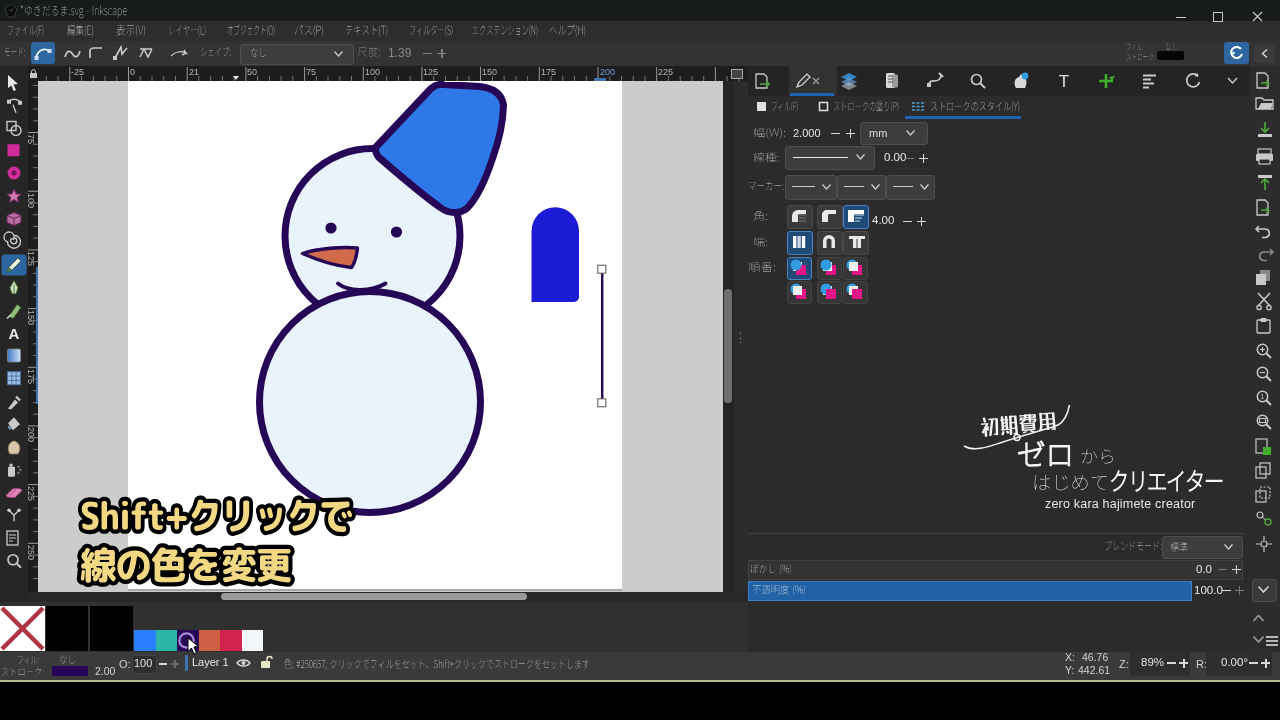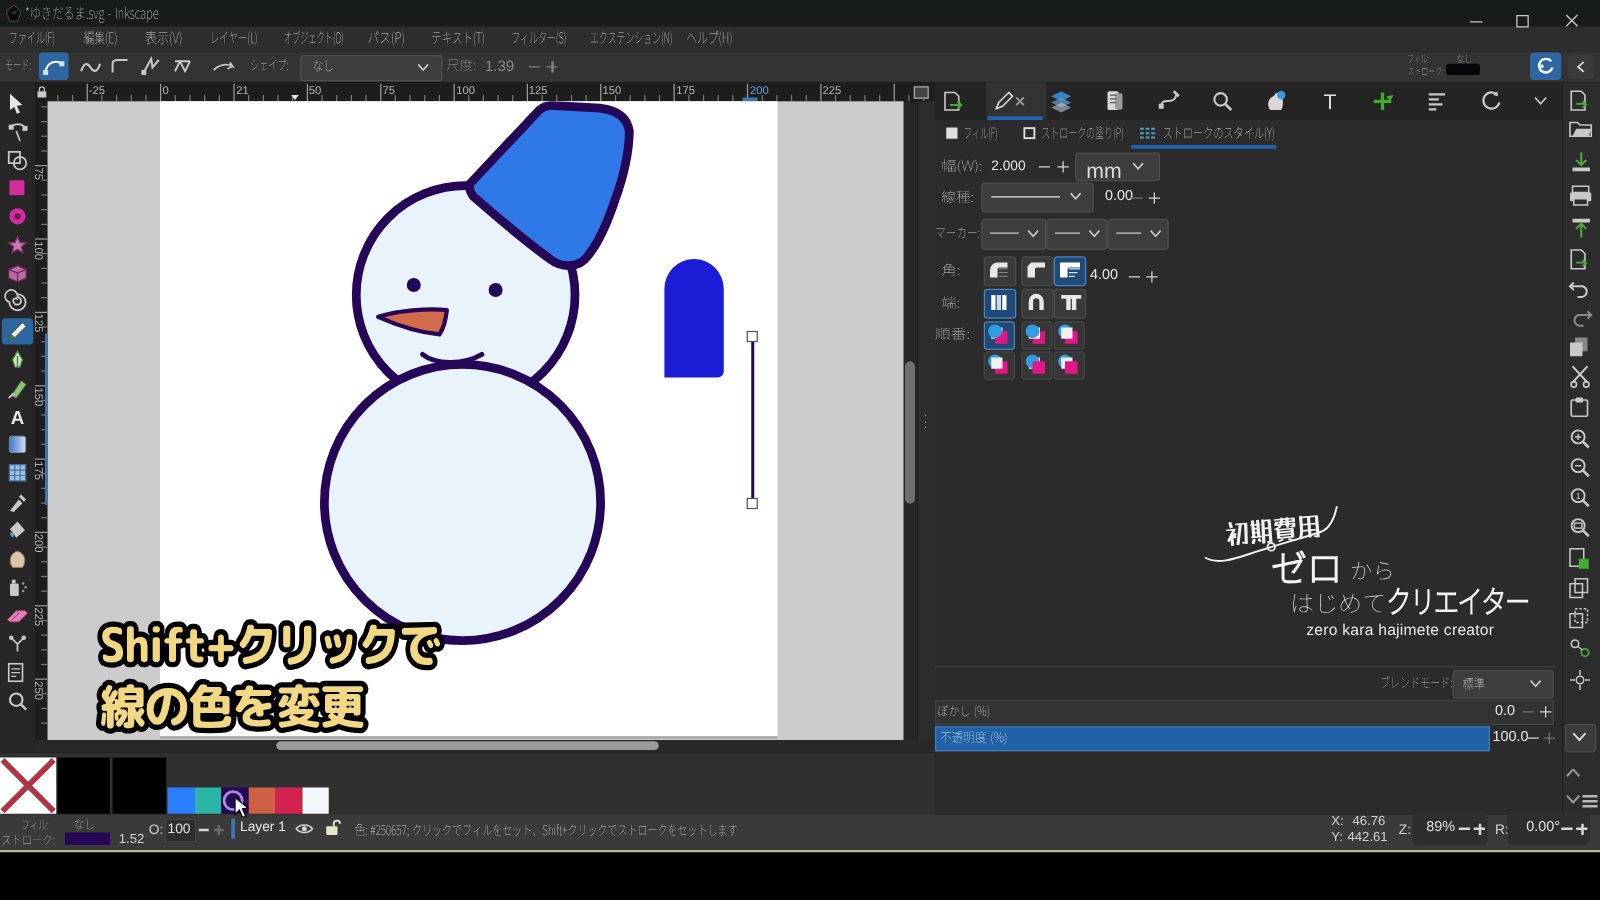--- a/index.html
+++ b/index.html
@@ -486,21 +486,21 @@
     <svg class="abs" style="left:0;top:0;overflow:visible" width="10" height="10">
       <g>
         <path transform="translate(753,136.5) scale(1.1232,1)" d="M2.4 -9.1H2.7V0.8H2.4ZM0.9 -7H4.1V-6.7H1.2V-1.5H0.9ZM3.9 -7H4.2V-2Q4.2 -1.8 4.2 -1.8Q4.1 -1.7 4 -1.6Q3.9 -1.6 3.7 -1.6Q3.5 -1.6 3.2 -1.6Q3.2 -1.6 3.2 -1.7Q3.1 -1.8 3.1 -1.9Q3.3 -1.9 3.5 -1.9Q3.7 -1.9 3.8 -1.9Q3.9 -1.9 3.9 -2ZM4.7 -8.5H10.4V-8.2H4.7ZM5.6 -6.8V-5.1H9.4V-6.8ZM5.3 -7.1H9.7V-4.8H5.3ZM5 -1.8H10.1V-1.5H5ZM5 0.1H10.1V0.4H5ZM4.8 -3.6H10.2V0.7H9.9V-3.3H5.1V0.8H4.8ZM7.2 -3.4H7.6V0.3H7.2Z M13.7 2.1Q12.9 0.9 12.5 -0.4Q12.1 -1.8 12.1 -3.4Q12.1 -5 12.5 -6.3Q12.9 -7.6 13.7 -8.8L13.9 -8.7Q13.2 -7.5 12.8 -6.2Q12.5 -4.8 12.5 -3.4Q12.5 -1.9 12.8 -0.6Q13.2 0.8 13.9 2Z M16.5 0 14.7 -8H15.1L16.1 -3.2Q16.3 -2.5 16.4 -1.9Q16.6 -1.2 16.7 -0.5H16.8Q16.9 -1.2 17.1 -1.9Q17.2 -2.5 17.4 -3.2L18.7 -8H19.2L20.4 -3.2Q20.6 -2.5 20.8 -1.9Q20.9 -1.2 21.1 -0.5H21.2Q21.3 -1.2 21.4 -1.9Q21.6 -2.5 21.7 -3.2L22.8 -8H23.2L21.3 0H20.9L19.4 -5.7Q19.3 -6.2 19.2 -6.6Q19.1 -7 18.9 -7.5H18.9Q18.8 -7 18.7 -6.6Q18.5 -6.2 18.4 -5.7L16.9 0Z M24.2 2.1 23.9 2Q24.6 0.8 25 -0.6Q25.4 -1.9 25.4 -3.4Q25.4 -4.8 25 -6.2Q24.6 -7.5 23.9 -8.7L24.2 -8.8Q24.9 -7.6 25.3 -6.3Q25.8 -5 25.8 -3.4Q25.8 -1.8 25.3 -0.4Q24.9 0.9 24.2 2.1Z M28.1 -4.6Q27.9 -4.6 27.8 -4.7Q27.7 -4.8 27.7 -5Q27.7 -5.3 27.8 -5.4Q27.9 -5.5 28.1 -5.5Q28.3 -5.5 28.4 -5.4Q28.6 -5.3 28.6 -5Q28.6 -4.8 28.4 -4.7Q28.3 -4.6 28.1 -4.6ZM28.1 0.1Q27.9 0.1 27.8 0Q27.7 -0.1 27.7 -0.3Q27.7 -0.6 27.8 -0.7Q27.9 -0.8 28.1 -0.8Q28.3 -0.8 28.4 -0.7Q28.6 -0.6 28.6 -0.3Q28.6 -0.1 28.4 0Q28.3 0.1 28.1 0.1Z" fill="#cfcfcf"></path>
       </g>
     </svg>
     <div class="lat" style="left:793px;top:127px;font-size:11px;color:#e8e8e8">2.000</div>
     <div class="abs" style="left:831px;top:132.5px;width:9px;height:1.6px;background:#d8d8d8"></div>
     <div class="abs" style="left:846px;top:132.5px;width:9px;height:1.6px;background:#d8d8d8"></div>
     <div class="abs" style="left:849.7px;top:128.8px;width:1.6px;height:9px;background:#d8d8d8"></div>
     <div class="abs" style="left:860px;top:122px;width:66px;height:21px;background:#3d3d3d;border:1px solid #4e4e4e;border-radius:3px"></div>
-    <div class="lat" style="left:869px;top:127px;font-size:17px;color:#dddddd">mm</div>
+    <div class="lat" style="left:869px;top:127px;font-size:11px;color:#dddddd">mm</div>
     <svg class="abs" style="left:906px;top:130px" width="9" height="6">
       <path d="M0.5 0.5 L4.5 5 L8.5 0.5" fill="none" stroke="#ccc" stroke-width="1.3"></path>
     </svg>
     <svg class="abs" style="left:0;top:0;overflow:visible" width="10" height="10">
       <g>
         <path transform="translate(753,161.5) scale(1.0595,1)" d="M10 -3.6 10.3 -3.4Q9.9 -3 9.3 -2.6Q8.8 -2.1 8.3 -1.8L8.1 -2Q8.4 -2.2 8.8 -2.5Q9.1 -2.8 9.5 -3.1Q9.8 -3.4 10 -3.6ZM7.3 -9.1 7.6 -9Q7.4 -8.7 7.3 -8.3Q7.1 -8 6.9 -7.7L6.7 -7.8Q6.8 -8.1 7 -8.5Q7.2 -8.9 7.3 -9.1ZM5.2 -6V-4.6H9.7V-6ZM5.2 -7.6V-6.3H9.7V-7.6ZM4.9 -8H10V-4.3H4.9ZM7.2 -4.6H7.5V0.3Q7.5 0.5 7.4 0.6Q7.4 0.6 7.2 0.7Q7.1 0.7 6.8 0.8Q6.4 0.8 5.9 0.8Q5.9 0.7 5.9 0.6Q5.8 0.5 5.8 0.4Q6.2 0.5 6.6 0.5Q6.9 0.5 7 0.4Q7.1 0.4 7.2 0.4Q7.2 0.4 7.2 0.3ZM4.3 -3.1H6.4V-2.8H4.3ZM6.3 -3.1H6.3L6.4 -3.2L6.6 -3.1Q6.3 -1.8 5.7 -1Q5 -0.1 4.2 0.3Q4.2 0.3 4.1 0.2Q4.1 0.2 4.1 0.1Q4 0.1 4 0.1Q4.8 -0.4 5.4 -1.1Q6 -1.9 6.3 -3.1ZM7.4 -4.5Q7.5 -3.9 7.8 -3.2Q8 -2.6 8.4 -2Q8.7 -1.3 9.3 -0.8Q9.8 -0.3 10.6 0Q10.6 0.1 10.6 0.1Q10.5 0.2 10.5 0.2Q10.4 0.3 10.4 0.3Q9.6 -0.1 9.1 -0.6Q8.5 -1.1 8.1 -1.7Q7.8 -2.3 7.6 -3Q7.3 -3.6 7.2 -4.1ZM2.3 -9.1 2.7 -9Q2.5 -8.6 2.2 -8.2Q2 -7.7 1.8 -7.3Q1.5 -6.9 1.3 -6.6L1.1 -6.7Q1.3 -7.1 1.5 -7.5Q1.7 -7.9 2 -8.3Q2.2 -8.8 2.3 -9.1ZM3.6 -7.9 3.9 -7.8Q3.5 -7.2 3.1 -6.5Q2.6 -5.8 2.2 -5.1Q1.7 -4.5 1.3 -4L1 -4.2Q1.4 -4.5 1.7 -5Q2 -5.5 2.4 -6Q2.7 -6.5 3 -7Q3.3 -7.5 3.6 -7.9ZM0.5 -7.1 0.8 -7.3Q1.1 -7 1.4 -6.7Q1.7 -6.4 1.9 -6.1Q2.2 -5.7 2.4 -5.5L2.1 -5.3Q2 -5.5 1.7 -5.9Q1.5 -6.2 1.2 -6.5Q0.8 -6.8 0.5 -7.1ZM3.1 -5.5 3.4 -5.6Q3.6 -5.3 3.8 -4.9Q4.1 -4.5 4.2 -4.1Q4.4 -3.7 4.5 -3.4L4.2 -3.3Q4.1 -3.6 3.9 -4Q3.8 -4.4 3.5 -4.8Q3.3 -5.2 3.1 -5.5ZM0.4 -4.2Q1.1 -4.3 2 -4.3Q3 -4.3 4 -4.4L4 -4.1Q3 -4 2.1 -4Q1.2 -3.9 0.4 -3.9ZM3.4 -3 3.7 -3Q3.9 -2.6 4.1 -2Q4.2 -1.4 4.3 -1L4 -0.9Q3.9 -1.3 3.8 -1.9Q3.6 -2.5 3.4 -3ZM1.2 -3 1.6 -3Q1.4 -2.2 1.2 -1.5Q1 -0.7 0.7 -0.2Q0.7 -0.2 0.7 -0.2Q0.6 -0.3 0.5 -0.3Q0.5 -0.3 0.4 -0.4Q0.7 -0.9 0.9 -1.6Q1.1 -2.3 1.2 -3ZM2.4 -4.2H2.7V0.8H2.4Z M18.3 -8.4H18.6V0.4H18.3ZM15.3 -7.2H21.3V-6.9H15.3ZM15 0.2H21.5V0.5H15ZM15.7 -1.4H21.2V-1.1H15.7ZM21.1 -9 21.3 -8.7Q20.8 -8.6 20.1 -8.5Q19.5 -8.3 18.7 -8.3Q17.9 -8.2 17.1 -8.1Q16.4 -8.1 15.7 -8.1Q15.6 -8.1 15.6 -8.2Q15.6 -8.3 15.6 -8.3Q16.3 -8.4 17 -8.4Q17.8 -8.5 18.6 -8.6Q19.3 -8.6 20 -8.7Q20.6 -8.8 21.1 -9ZM16.2 -4V-2.8H20.8V-4ZM16.2 -5.5V-4.3H20.8V-5.5ZM15.8 -5.8H21.1V-2.5H15.8ZM13.6 -8.3H14V0.7H13.6ZM11.6 -6H15.6V-5.7H11.6ZM13.7 -5.9 13.9 -5.8Q13.7 -5.3 13.5 -4.6Q13.2 -4 12.9 -3.4Q12.6 -2.8 12.3 -2.3Q12 -1.8 11.6 -1.5Q11.6 -1.5 11.5 -1.6Q11.5 -1.7 11.4 -1.7Q11.7 -2 12 -2.5Q12.4 -3 12.7 -3.6Q13 -4.2 13.2 -4.8Q13.5 -5.4 13.7 -5.9ZM15.2 -8.9 15.5 -8.7Q15 -8.5 14.4 -8.3Q13.8 -8.2 13.1 -8Q12.4 -7.9 11.7 -7.8Q11.7 -7.8 11.7 -7.9Q11.7 -8 11.6 -8.1Q12.3 -8.2 12.9 -8.3Q13.6 -8.4 14.2 -8.6Q14.8 -8.8 15.2 -8.9ZM13.9 -4.7Q14 -4.6 14.3 -4.4Q14.5 -4.2 14.8 -3.9Q15 -3.7 15.2 -3.4Q15.5 -3.2 15.6 -3.1L15.3 -2.8Q15.2 -2.9 15 -3.2Q14.8 -3.4 14.6 -3.7Q14.3 -4 14.1 -4.2Q13.9 -4.5 13.7 -4.6Z M23.3 -4.6Q23.1 -4.6 23 -4.7Q22.8 -4.8 22.8 -5Q22.8 -5.3 23 -5.4Q23.1 -5.5 23.3 -5.5Q23.4 -5.5 23.6 -5.4Q23.7 -5.3 23.7 -5Q23.7 -4.8 23.6 -4.7Q23.4 -4.6 23.3 -4.6ZM23.3 0.1Q23.1 0.1 23 0Q22.8 -0.1 22.8 -0.3Q22.8 -0.6 23 -0.7Q23.1 -0.8 23.3 -0.8Q23.4 -0.8 23.6 -0.7Q23.7 -0.6 23.7 -0.3Q23.7 -0.1 23.6 0Q23.4 0.1 23.3 0.1Z" fill="#cfcfcf"></path>
       </g>
     </svg>
     <div class="abs" style="left:785px;top:146px;width:88px;height:22px;background:#3d3d3d;border:1px solid #4e4e4e;border-radius:3px"></div>
     <div class="abs" style="left:793px;top:156.5px;width:55px;height:1.5px;background:#e8e8e8"></div>
@@ -806,21 +806,21 @@
       <g>
         <path transform="translate(59,663) scale(0.8500,1)" d="M1.1 -6.1Q1.3 -6 1.6 -6Q1.9 -6 2.2 -6Q2.7 -6 3.2 -6Q3.8 -6.1 4.4 -6.2Q5 -6.3 5.7 -6.5L5.7 -6.2Q5.1 -6 4.5 -5.9Q4 -5.8 3.4 -5.8Q2.8 -5.7 2.2 -5.7Q2 -5.7 1.7 -5.7Q1.4 -5.7 1.1 -5.7ZM4.3 -7.8Q4.2 -7.6 4.2 -7.3Q4.1 -6.9 4 -6.5Q3.9 -6.2 3.8 -5.9Q3.6 -5.2 3.2 -4.4Q2.8 -3.6 2.4 -2.9Q2 -2.1 1.6 -1.6L1.2 -1.8Q1.6 -2.2 1.9 -2.7Q2.2 -3.2 2.5 -3.7Q2.8 -4.3 3.1 -4.8Q3.3 -5.4 3.5 -5.9Q3.6 -6.3 3.8 -6.8Q3.9 -7.4 3.9 -7.9ZM6.7 -4.8Q6.7 -4.5 6.7 -4.3Q6.7 -4.1 6.7 -3.9Q6.7 -3.6 6.7 -3.2Q6.7 -2.8 6.7 -2.4Q6.7 -2 6.8 -1.6Q6.8 -1.2 6.8 -0.9Q6.8 -0.5 6.6 -0.3Q6.4 0 6.1 0.2Q5.7 0.4 5.2 0.4Q4.7 0.4 4.3 0.2Q3.9 0.1 3.7 -0.1Q3.4 -0.4 3.4 -0.8Q3.4 -1.3 3.7 -1.6Q4 -1.9 4.4 -2Q4.8 -2.1 5.2 -2.1Q6 -2.1 6.7 -1.9Q7.4 -1.7 7.9 -1.3Q8.4 -1 8.8 -0.7L8.6 -0.4Q8.3 -0.7 8 -0.9Q7.6 -1.2 7.2 -1.4Q6.7 -1.6 6.3 -1.7Q5.8 -1.9 5.2 -1.9Q4.6 -1.9 4.1 -1.6Q3.7 -1.3 3.7 -0.9Q3.7 -0.4 4.1 -0.2Q4.4 0.1 5.2 0.1Q5.7 0.1 6 -0.1Q6.2 -0.2 6.4 -0.5Q6.5 -0.7 6.5 -1Q6.5 -1.3 6.5 -1.8Q6.5 -2.2 6.4 -2.8Q6.4 -3.3 6.4 -3.8Q6.4 -4.3 6.4 -4.8ZM9 -4.8Q8.7 -5 8.3 -5.2Q7.9 -5.5 7.5 -5.7Q7.1 -5.9 6.8 -6.1L7 -6.3Q7.2 -6.2 7.5 -6Q7.9 -5.9 8.2 -5.7Q8.5 -5.5 8.7 -5.3Q9 -5.2 9.2 -5Z M13.1 -7.7Q13.1 -7.5 13.1 -7.3Q13 -7.2 13 -7Q13 -6.5 13 -5.9Q13 -5.2 13 -4.5Q12.9 -3.7 12.9 -3Q12.9 -2.2 12.9 -1.6Q12.9 -1 13.2 -0.6Q13.4 -0.2 13.8 -0.1Q14.2 0.1 14.8 0.1Q15.6 0.1 16.1 -0.1Q16.7 -0.3 17.2 -0.6Q17.6 -0.9 18 -1.3Q18.3 -1.6 18.6 -2L18.8 -1.8Q18.5 -1.4 18.1 -1Q17.8 -0.7 17.3 -0.3Q16.8 -0 16.2 0.2Q15.6 0.4 14.8 0.4Q14.2 0.4 13.7 0.2Q13.2 -0 12.9 -0.5Q12.6 -0.9 12.6 -1.7Q12.6 -2.2 12.6 -2.7Q12.6 -3.3 12.6 -3.9Q12.7 -4.5 12.7 -5Q12.7 -5.6 12.7 -6.1Q12.7 -6.6 12.7 -7Q12.7 -7.2 12.7 -7.3Q12.7 -7.5 12.7 -7.7Z" fill="#d2d2d2"></path>
       </g>
     </svg>
     <svg class="abs" style="left:0;top:0;overflow:visible" width="10" height="10">
       <g>
         <path transform="translate(1,675.5) scale(0.8220,1)" d="M7.7 -6.6Q7.6 -6.6 7.6 -6.5Q7.5 -6.4 7.5 -6.4Q7.3 -5.8 7 -5.2Q6.7 -4.6 6.3 -4Q6 -3.5 5.5 -3Q5 -2.4 4.4 -1.9Q3.7 -1.3 3 -0.8Q2.3 -0.3 1.5 0L1.2 -0.2Q2 -0.6 2.8 -1Q3.5 -1.5 4.2 -2.1Q4.8 -2.7 5.4 -3.3Q5.7 -3.7 6.1 -4.3Q6.5 -4.8 6.8 -5.4Q7.1 -6 7.2 -6.4Q7.1 -6.4 6.8 -6.4Q6.5 -6.4 6 -6.4Q5.5 -6.4 5 -6.4Q4.5 -6.4 4 -6.4Q3.5 -6.4 3.2 -6.4Q2.9 -6.4 2.8 -6.4Q2.7 -6.4 2.5 -6.4Q2.3 -6.4 2.1 -6.4Q2 -6.4 2 -6.4V-6.8Q2 -6.8 2.1 -6.8Q2.3 -6.8 2.5 -6.7Q2.6 -6.7 2.8 -6.7Q2.9 -6.7 3.2 -6.7Q3.5 -6.7 3.9 -6.7Q4.4 -6.7 4.9 -6.7Q5.4 -6.7 5.8 -6.7Q6.3 -6.7 6.6 -6.7Q6.9 -6.7 7 -6.7Q7.2 -6.7 7.3 -6.7Q7.4 -6.8 7.5 -6.8ZM5.7 -3.3Q6.1 -2.9 6.5 -2.5Q7 -2.1 7.4 -1.7Q7.8 -1.2 8.1 -0.8Q8.5 -0.5 8.8 -0.1L8.5 0.1Q8.2 -0.3 7.7 -0.9Q7.2 -1.5 6.6 -2Q6 -2.6 5.5 -3.1Z M13.6 -0.8Q13.6 -0.9 13.6 -1.3Q13.6 -1.7 13.6 -2.3Q13.6 -2.9 13.6 -3.6Q13.6 -4.2 13.6 -4.9Q13.6 -5.5 13.6 -6Q13.6 -6.5 13.6 -6.7Q13.6 -6.9 13.6 -7.1Q13.6 -7.4 13.6 -7.6H13.9Q13.9 -7.4 13.9 -7.1Q13.9 -6.8 13.9 -6.7Q13.9 -6.2 13.9 -5.6Q13.9 -5 13.9 -4.3Q13.9 -3.7 13.9 -3.1Q13.9 -2.5 13.9 -2Q13.9 -1.5 13.9 -1.2Q13.9 -0.9 13.9 -0.8Q13.9 -0.6 13.9 -0.5Q13.9 -0.3 13.9 -0.1Q13.9 0 13.9 0.2H13.6Q13.6 -0 13.6 -0.3Q13.6 -0.6 13.6 -0.8ZM13.8 -4.9Q14.3 -4.8 14.9 -4.6Q15.5 -4.4 16.1 -4.1Q16.7 -3.9 17.2 -3.6Q17.8 -3.4 18.3 -3.2L18.1 -2.9Q17.7 -3.1 17.1 -3.3Q16.6 -3.6 16 -3.8Q15.4 -4.1 14.8 -4.3Q14.2 -4.5 13.8 -4.6Z M21.7 -6.6Q21.9 -6.6 22.1 -6.6Q22.2 -6.6 22.4 -6.6Q22.5 -6.6 22.8 -6.6Q23.1 -6.6 23.5 -6.6Q24 -6.6 24.5 -6.6Q25 -6.6 25.6 -6.6Q26.1 -6.6 26.5 -6.6Q27 -6.6 27.3 -6.6Q27.6 -6.6 27.6 -6.6Q27.8 -6.6 28 -6.6Q28.2 -6.6 28.4 -6.6Q28.4 -6.5 28.4 -6.3Q28.4 -6.2 28.4 -6Q28.4 -6 28.4 -5.7Q28.4 -5.4 28.4 -4.9Q28.4 -4.5 28.4 -4Q28.4 -3.5 28.4 -3Q28.4 -2.5 28.4 -2.1Q28.4 -1.6 28.4 -1.4Q28.4 -1.1 28.4 -1.1Q28.4 -1 28.4 -0.8Q28.4 -0.7 28.4 -0.5Q28.4 -0.4 28.4 -0.2Q28.4 -0.1 28.4 -0H28.1Q28.1 -0.1 28.1 -0.3Q28.1 -0.4 28.1 -0.6Q28.1 -0.7 28.1 -0.9Q28.1 -0.9 28.1 -1.2Q28.1 -1.5 28.1 -2Q28.1 -2.5 28.1 -3.1Q28.1 -3.6 28.1 -4.2Q28.1 -4.8 28.1 -5.2Q28.1 -5.7 28.1 -6Q28.1 -6.3 28.1 -6.3H22Q22 -6.3 22 -6Q22 -5.7 22 -5.3Q22 -4.8 22 -4.2Q22 -3.7 22 -3.1Q22 -2.5 22 -2Q22 -1.6 22 -1.2Q22 -0.9 22 -0.9Q22 -0.8 22 -0.7Q22 -0.6 22 -0.5Q22 -0.4 22 -0.2Q22 -0.1 22 -0H21.6Q21.6 -0.1 21.7 -0.3Q21.7 -0.4 21.7 -0.5Q21.7 -0.7 21.7 -0.8Q21.7 -1 21.7 -1.1Q21.7 -1.1 21.7 -1.4Q21.7 -1.7 21.7 -2.1Q21.7 -2.5 21.7 -3Q21.7 -3.6 21.7 -4.1Q21.7 -4.6 21.7 -5Q21.7 -5.4 21.7 -5.7Q21.7 -6 21.7 -6Q21.7 -6.2 21.7 -6.3Q21.7 -6.5 21.7 -6.6ZM28.2 -0.9V-0.6H21.9V-0.9Z M31.1 -4Q31.2 -4 31.4 -4Q31.6 -4 31.8 -4Q32 -4 32.3 -4Q32.4 -4 32.7 -4Q33 -4 33.4 -4Q33.9 -4 34.4 -4Q35 -4 35.5 -4Q36.1 -4 36.6 -4Q37.1 -4 37.4 -4Q37.8 -4 37.9 -4Q38.3 -4 38.5 -4Q38.7 -4 38.9 -4V-3.6Q38.7 -3.7 38.5 -3.7Q38.2 -3.7 37.9 -3.7Q37.8 -3.7 37.4 -3.7Q37.1 -3.7 36.6 -3.7Q36.1 -3.7 35.5 -3.7Q35 -3.7 34.4 -3.7Q33.9 -3.7 33.4 -3.7Q33 -3.7 32.7 -3.7Q32.4 -3.7 32.3 -3.7Q31.9 -3.7 31.6 -3.7Q31.3 -3.7 31.1 -3.6Z M48.4 -6.3Q48.4 -6.2 48.4 -6.1Q48.3 -6 48.3 -5.9Q48.2 -5.4 47.9 -4.8Q47.7 -4.1 47.3 -3.5Q47 -2.9 46.5 -2.4Q45.9 -1.6 44.9 -0.9Q44 -0.3 42.6 0.2L42.3 -0Q43.1 -0.3 43.9 -0.6Q44.6 -1 45.2 -1.5Q45.8 -2 46.3 -2.6Q46.7 -3.1 47.1 -3.7Q47.4 -4.3 47.7 -4.9Q47.9 -5.5 48 -6.1H44L44.2 -6.4Q44.3 -6.4 44.6 -6.4Q45 -6.4 45.5 -6.4Q46 -6.4 46.4 -6.4Q46.9 -6.4 47.3 -6.4Q47.6 -6.4 47.7 -6.4Q47.9 -6.4 48 -6.4Q48.1 -6.4 48.1 -6.5ZM45 -7.7Q44.9 -7.6 44.9 -7.5Q44.8 -7.3 44.7 -7.2Q44.5 -6.7 44.1 -6.1Q43.7 -5.4 43.1 -4.8Q42.4 -4.2 41.5 -3.6L41.3 -3.8Q41.9 -4.2 42.4 -4.6Q43 -5.1 43.4 -5.6Q43.8 -6.1 44 -6.5Q44.3 -7 44.5 -7.3Q44.5 -7.4 44.5 -7.6Q44.6 -7.7 44.6 -7.9Z M51.1 -4.2Q51 -4.2 50.9 -4.3Q50.8 -4.4 50.8 -4.6Q50.8 -4.8 50.9 -4.9Q51 -5 51.1 -5Q51.3 -5 51.4 -4.9Q51.6 -4.8 51.6 -4.6Q51.6 -4.4 51.4 -4.3Q51.3 -4.2 51.1 -4.2ZM51.1 0.1Q51 0.1 50.9 0Q50.8 -0.1 50.8 -0.3Q50.8 -0.5 50.9 -0.6Q51 -0.8 51.1 -0.8Q51.3 -0.8 51.4 -0.6Q51.6 -0.5 51.6 -0.3Q51.6 -0.1 51.4 0Q51.3 0.1 51.1 0.1Z" fill="#d2d2d2"></path>
       </g>
     </svg>
     <div class="abs" style="left:52px;top:666px;width:36px;height:10px;background:#250657"></div>
-    <div class="lat" style="left:95px;top:665px;font-size:10.5px;color:#d2d2d2">1.52</div>
+    <div class="lat" style="left:95px;top:665px;font-size:10.5px;color:#d2d2d2">2.00</div>
     <div class="lat" style="left:119px;top:658px;font-size:11px;color:#d2d2d2">O:</div>
     <div class="abs" style="left:132px;top:655px;width:23px;height:17px;background:#2e2e2e;border:1px solid #444"></div>
     <div class="lat" style="left:134px;top:657px;font-size:11px;color:#e0e0e0">100</div>
     <div class="abs" style="left:159px;top:663px;width:8px;height:1.8px;background:#d8d8d8"></div>
     <div class="abs" style="left:171px;top:663px;width:8px;height:1.6px;background:#6a6a6a"></div>
     <div class="abs" style="left:174.2px;top:659.8px;width:1.6px;height:8px;background:#6a6a6a"></div>
     <div class="abs" style="left:185px;top:655px;width:2.5px;height:16px;background:#3f74b2"></div>
     <div class="lat" style="left:192px;top:656px;font-size:11px;color:#e8e8e8">Layer 1</div>
     <svg class="abs" style="left:236px;top:657px" width="15" height="12" viewBox="0 0 15 12">
 <path d="M1 6 C4 2 11 2 14 6 C11 10 4 10 1 6 Z" fill="none" stroke="#d2d2d2" stroke-width="1.3"></path>

